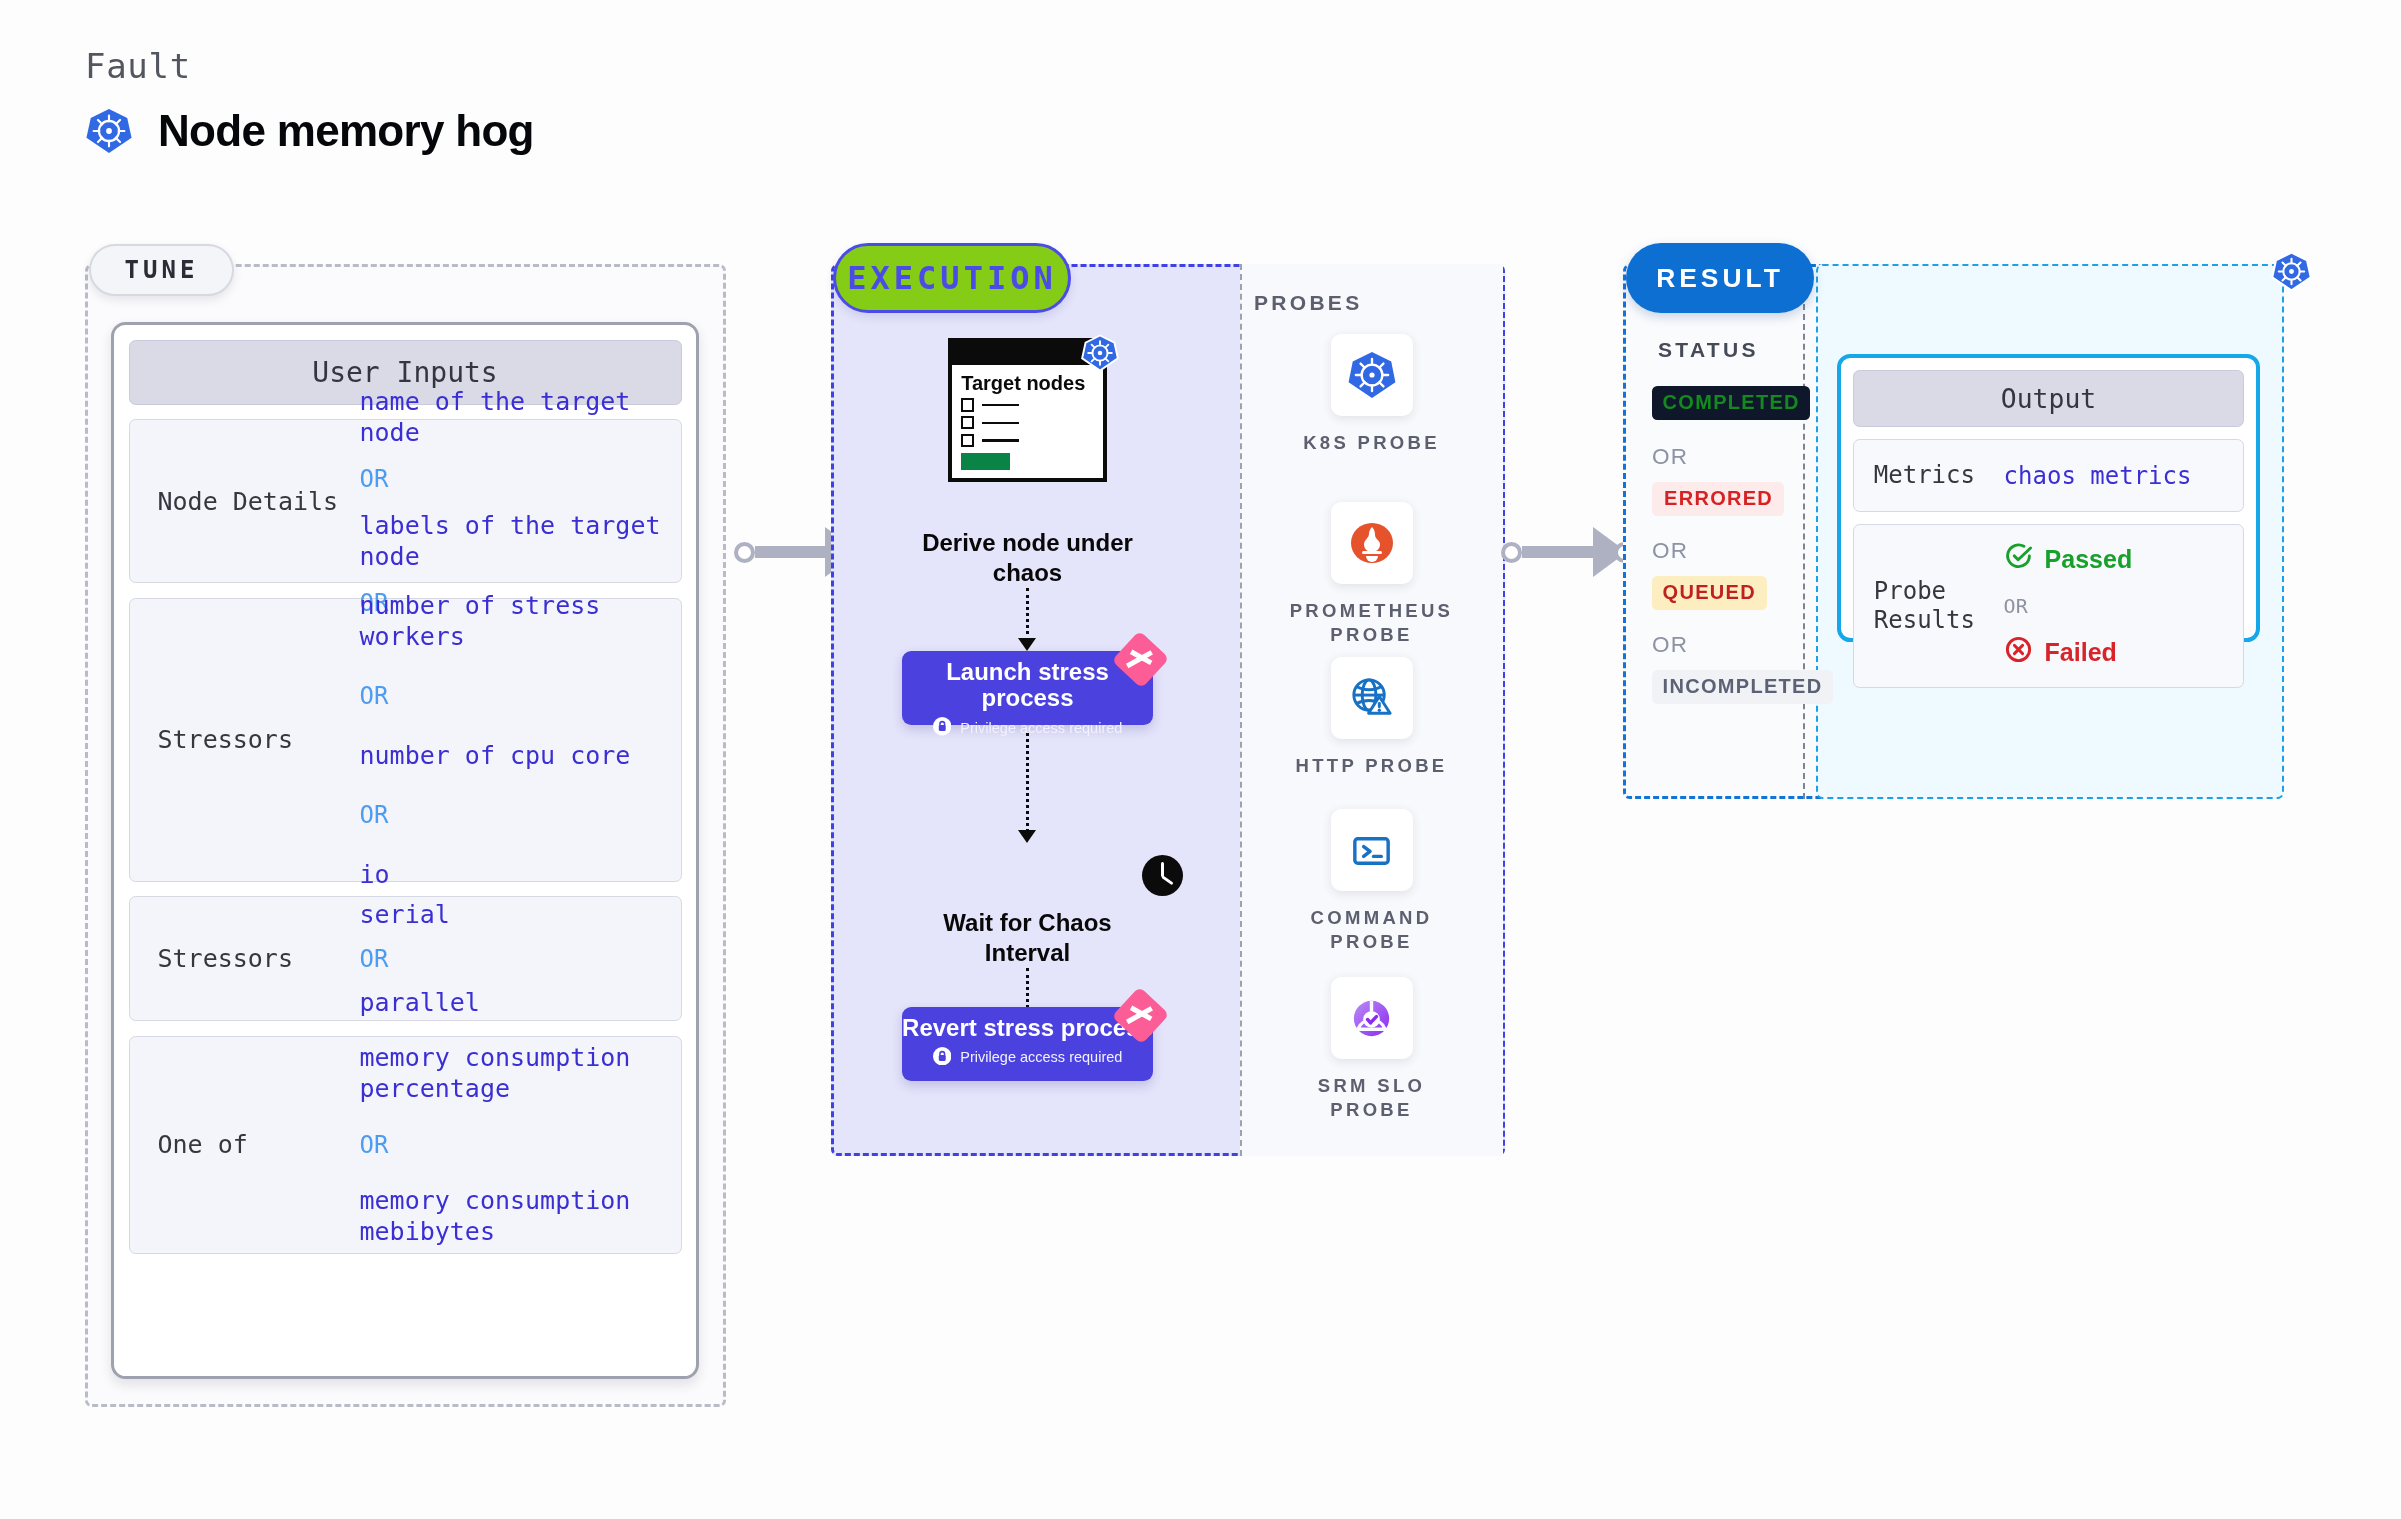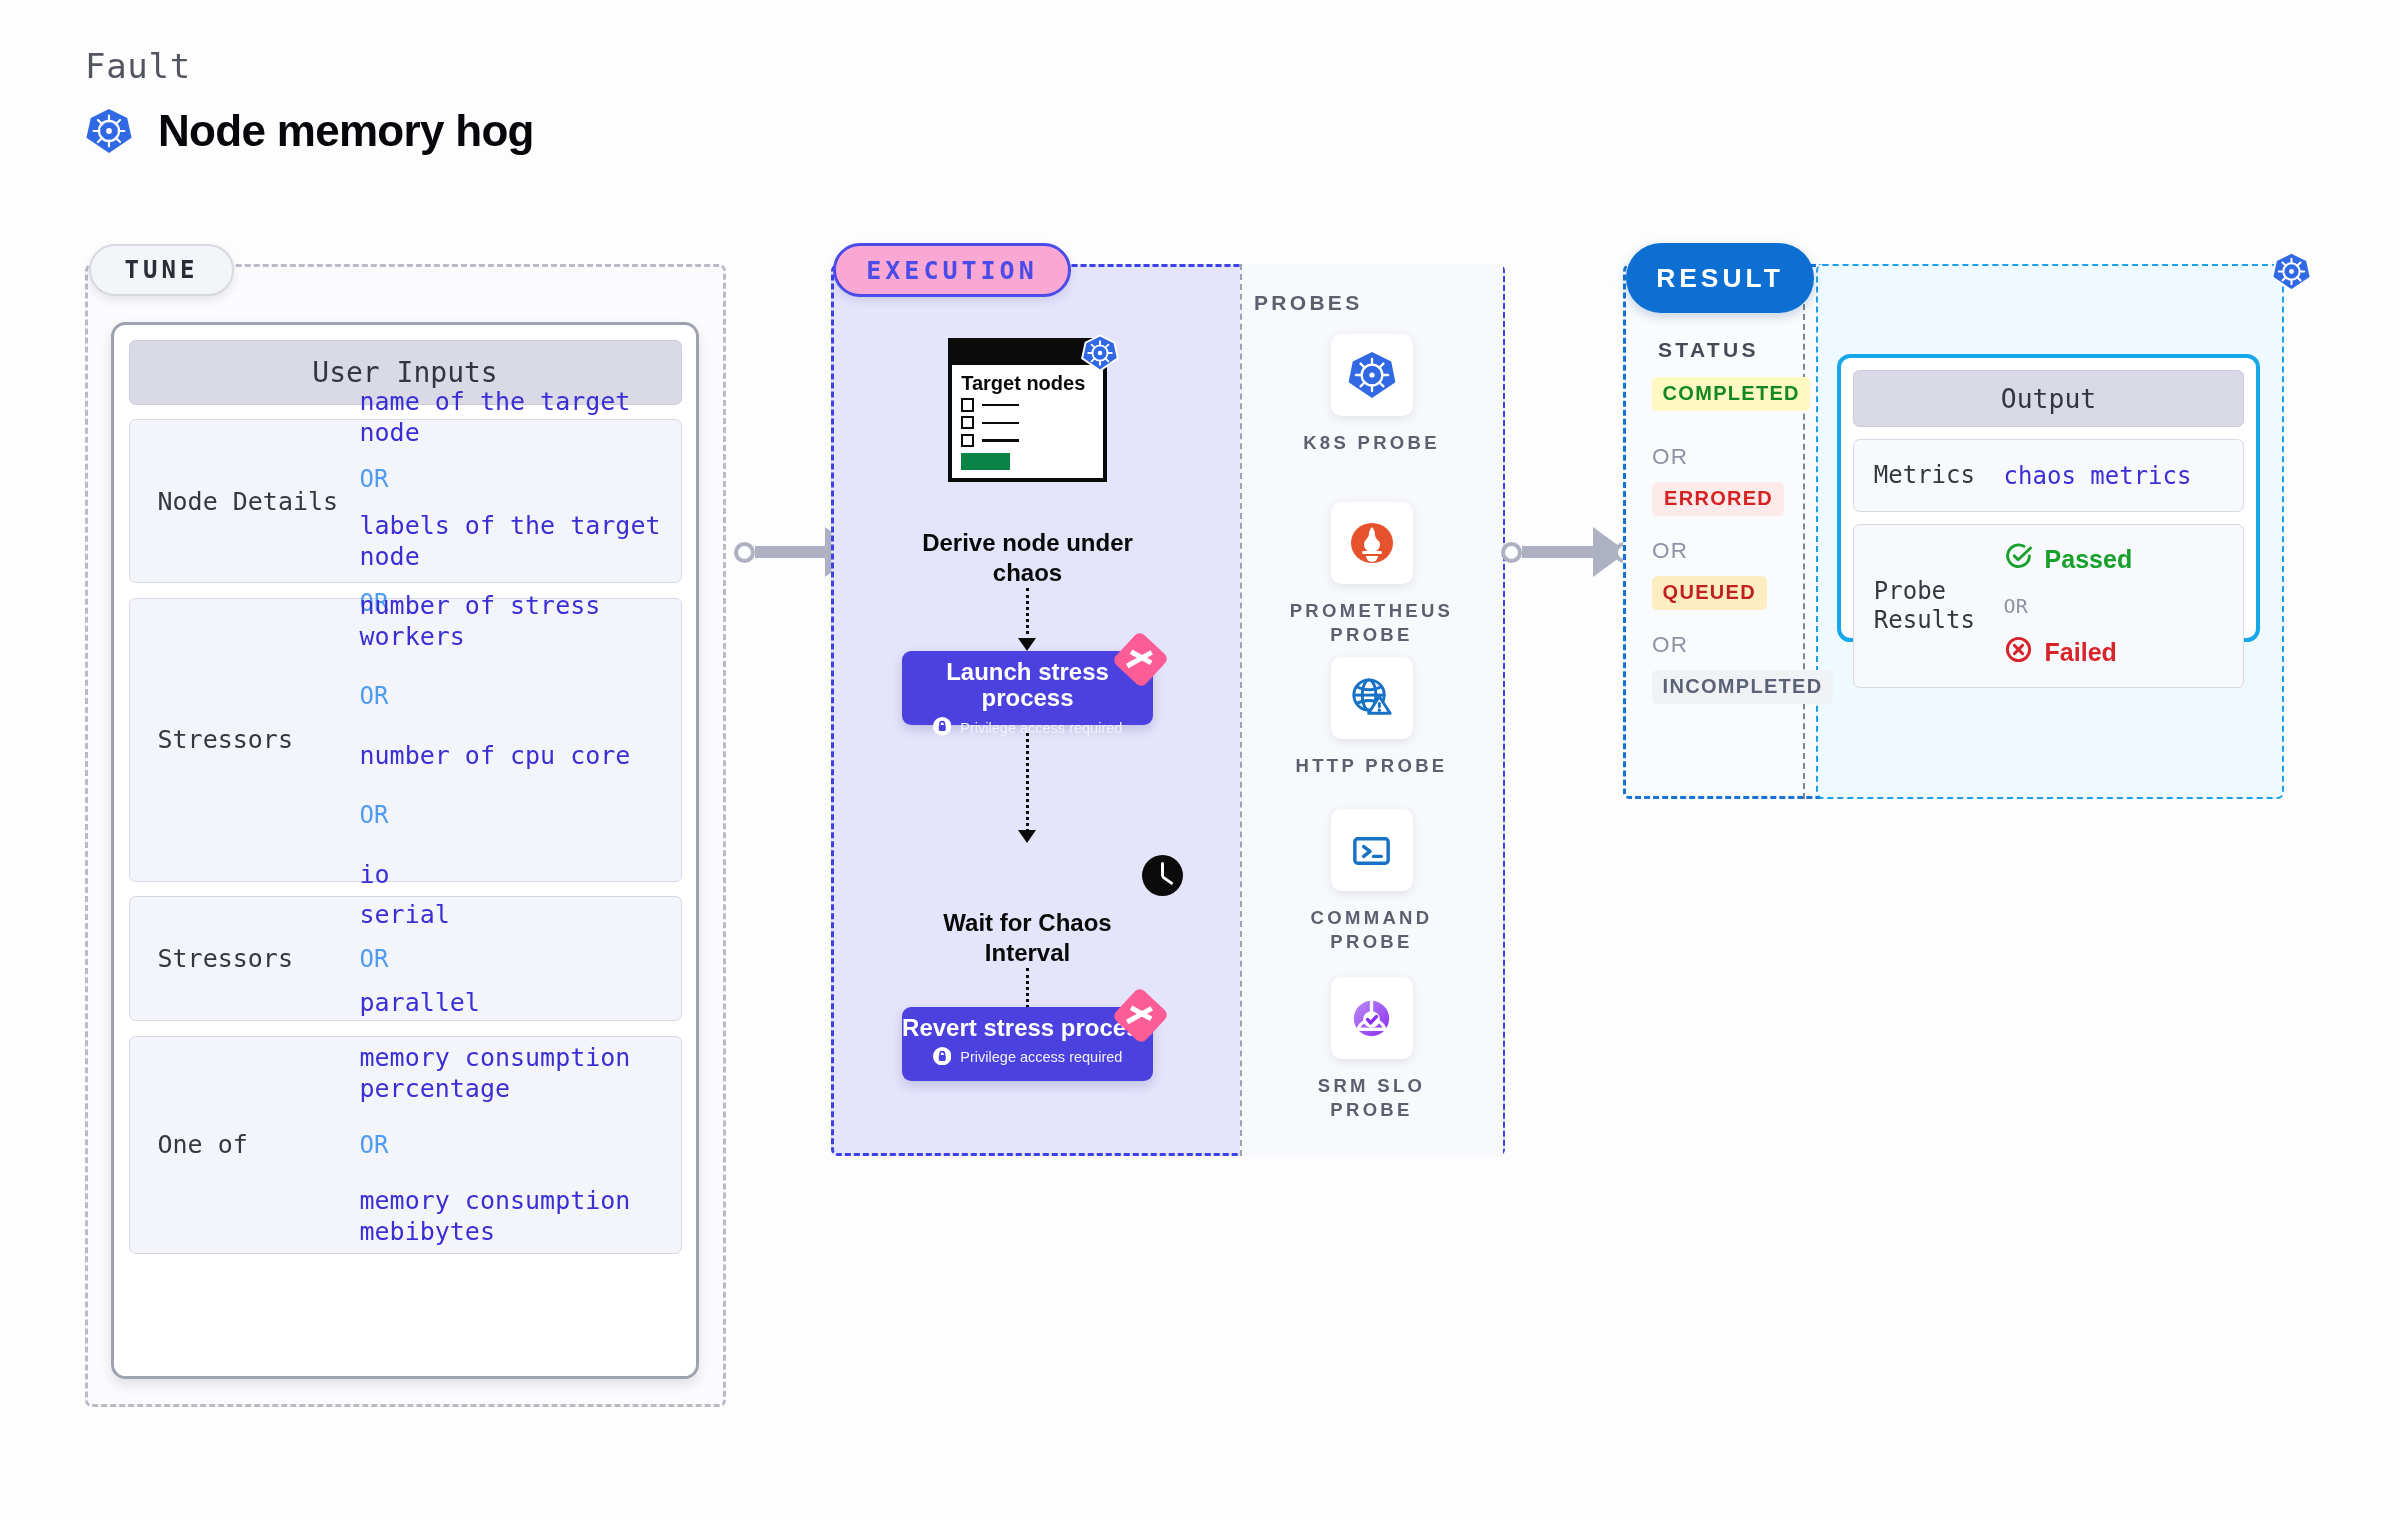--- a/index.html
+++ b/index.html
@@ -40,22 +40,22 @@
   .ui-row{margin-top:14.5px;background:#f4f5fa;border:1.3px solid #d6d8e3;border-radius:6.6px;
     display:flex;align-items:center;box-sizing:border-box;padding:17px 12px;}
   .ui-label{width:218px;flex:0 0 218px;font-size:25px;color:#35373f;padding-left:16px;box-sizing:border-box;}
   .ui-vals{flex:1;display:flex;flex-direction:column;gap:17px;}
   .ui-val{font-size:25px;color:#3b2fd4;line-height:1.24;}
   .ui-or{font-size:24px;color:#4e9cf0;}
 
   
   #exec-box{left:831px;top:264px;width:674px;height:892px;
     border:3.3px dashed #3f41e4;border-radius:6.6px;background:#e4e4fb;}
-  #exec-pill{left:833px;top:243px;width:238px;height:54px;
-    background:#f9a8d4;border:3.3px solid #4b4ce8;color:#4b4ce8;font-size:25px;
+  #exec-pill{left:833px;top:243px;width:238px;height:70px;
+    background:#84cc16;border:3.3px solid #4b4ce8;color:#4b4ce8;font-size:32px;
     box-shadow:0 4px 9.2px rgba(40,44,120,.12);}
   #probes-panel{position:absolute;left:1240px;top:264px;width:263px;height:892px;
     border-left:2.6px dashed #9ea2ae;background:#f8f9fc;box-sizing:border-box;}
   #probes-title{position:absolute;left:1254px;top:291px;font-size:21px;color:#5b5f6e;
     letter-spacing:3.3px;font-weight:bold;}
   .probe{position:absolute;width:185px;display:flex;flex-direction:column;align-items:center;}
   .probe-card{width:82px;height:82px;background:#fff;border-radius:10.6px;
     box-shadow:0 2.6px 9.2px rgba(40,44,70,.10);display:flex;align-items:center;justify-content:center;}
   .probe-label{margin-top:14.5px;font-size:18.5px;letter-spacing:3.3px;color:#5b5f6e;
     font-weight:bold;text-align:center;line-height:1.35;}
@@ -400,21 +400,21 @@
         <line x1="64" y1="64" x2="72" y2="72"></line>
       <line x1="72" y1="28" x2="64" y2="36"></line>
         <line x1="36" y1="64" x2="28" y2="72"></line>
     </g>
       <circle cx="50" cy="50" r="6" fill="#fff"></circle>
   </svg>
 </div>
 
 <div id="status-title">STATUS</div>
 
-<div class="st-badge" style="top:377px;background:#fef9c3;color:#13891f;">COMPLETED</div>
+<div class="st-badge" style="top:386px;background:#0f172a;color:#13891f;">COMPLETED</div>
 <div class="st-or" style="top:444px;">OR</div>
 <div class="st-badge" style="top:482px;background:#fdeaea;color:#d62222;padding-left:12px;">ERRORED</div>
 <div class="st-or" style="top:538px;">OR</div>
 <div class="st-badge" style="top:576px;background:#fdeec2;color:#c02020;">QUEUED</div>
 <div class="st-or" style="top:632px;">OR</div>
 <div class="st-badge" style="top:670px;background:#f1f2f6;color:#5c6275;">INCOMPLETED</div>
 
 <div id="output-card">
   <div id="out-header" class="mono">Output</div>
 

